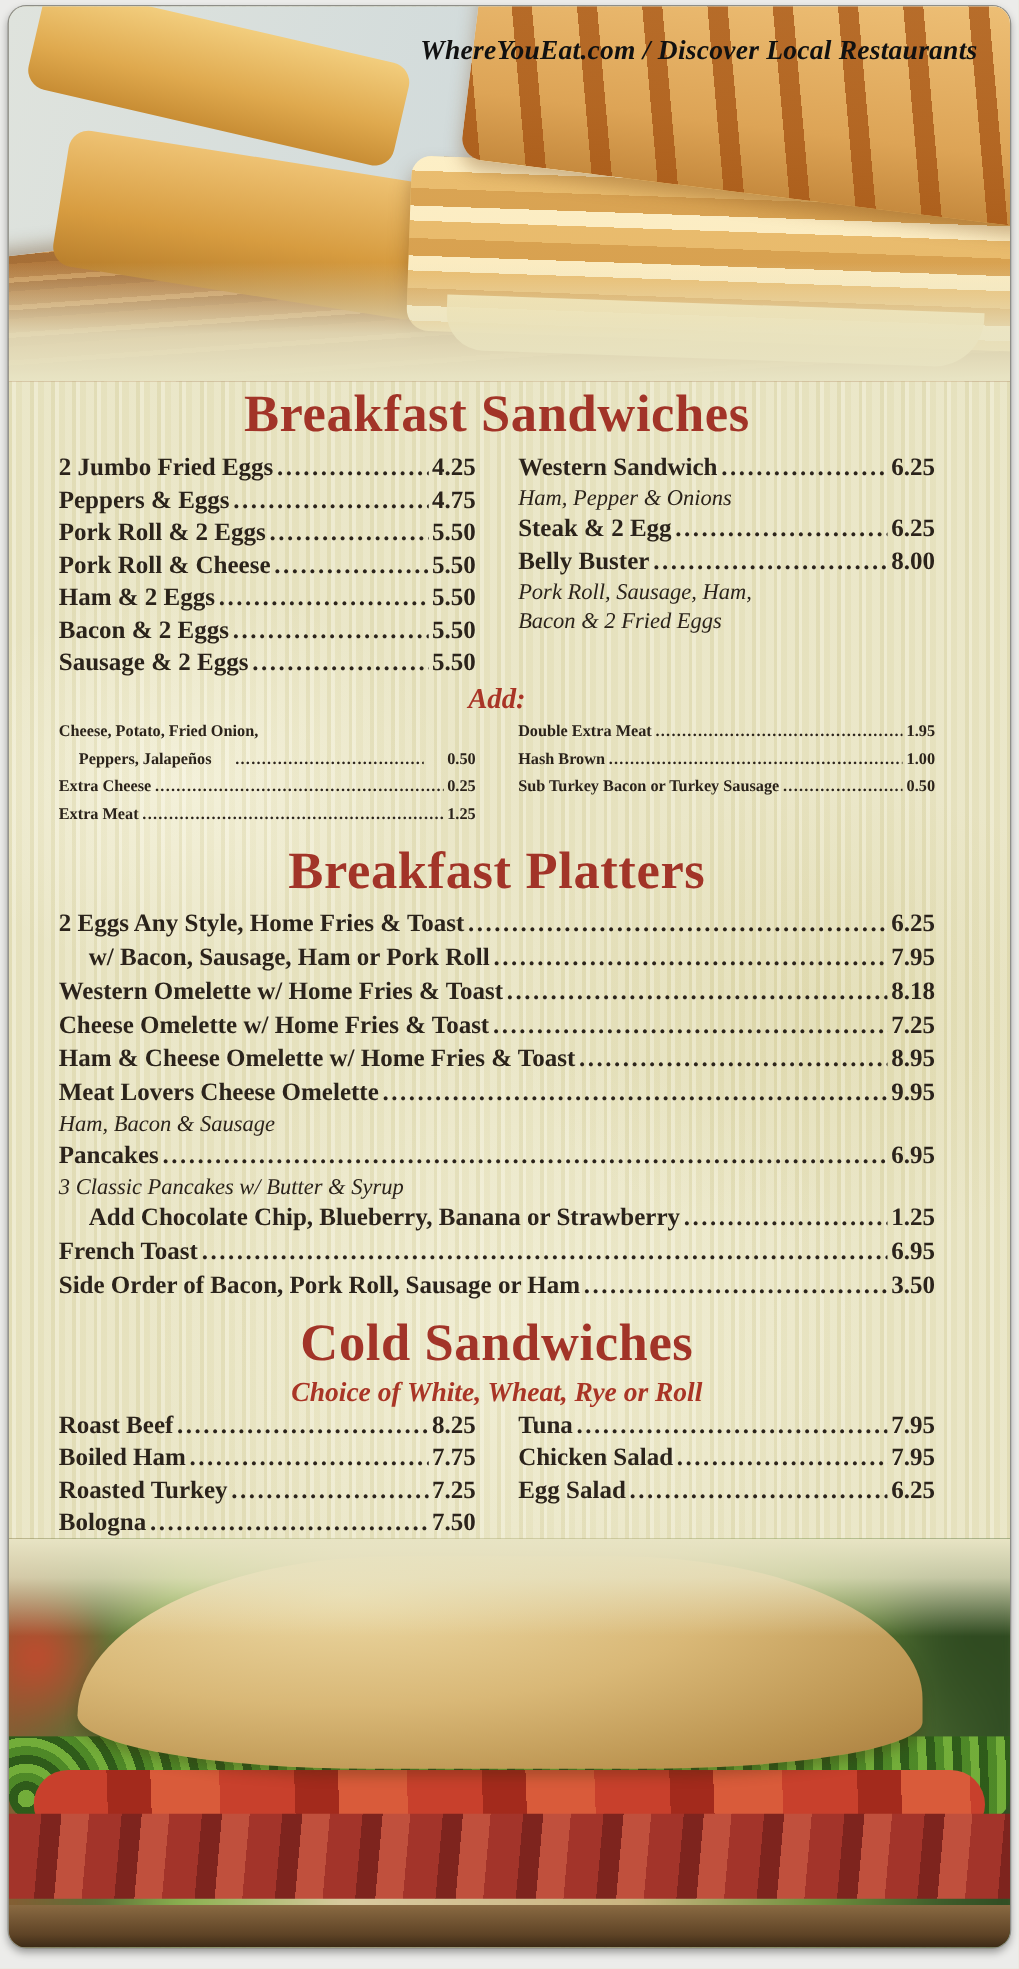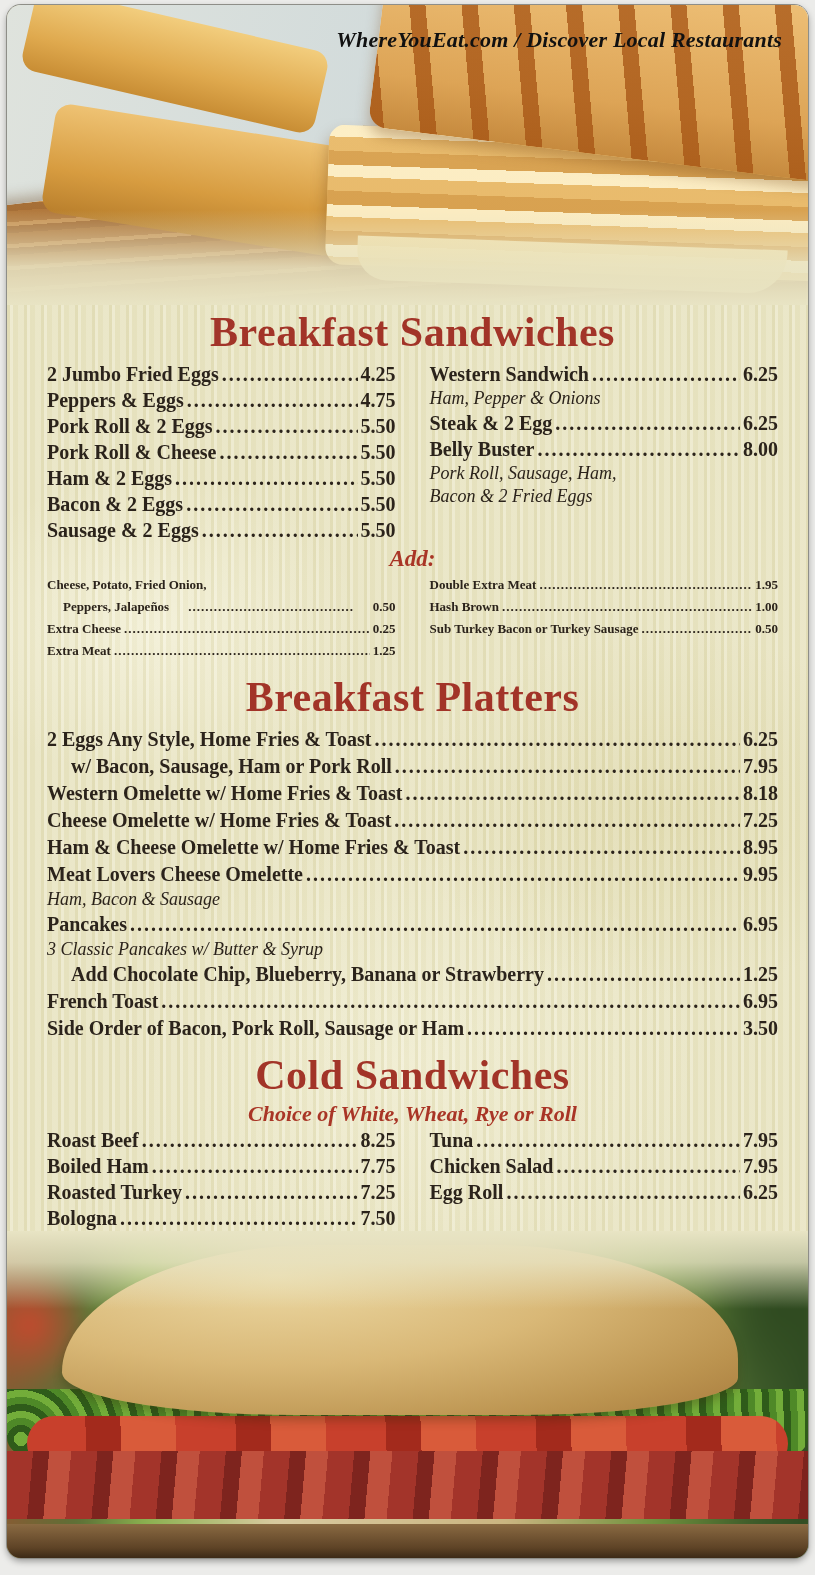--- a/index.html
+++ b/index.html
@@ -70,21 +70,21 @@
     position:absolute;left:0;right:0;bottom:0;height:95px;
     background:linear-gradient(180deg, rgba(232,228,196,0) 0%, rgba(232,228,196,.85) 60%, #e8e4c4 100%);
   }
   .watermark{
     position:absolute;top:22px;right:26px;
     font-size:22px;font-weight:bold;font-style:italic;color:#111;
     letter-spacing:.2px;
   }
 
   
-  .menu-body{flex:none;padding:0 30px 0 40px;color:#2b231b;}
+  .menu-body{flex:none;padding:0 60px 0 40px;color:#2b231b;}
   .section-title{
     margin:4px 0 6px;text-align:center;
     font-size:42px;line-height:46px;font-weight:bold;color:#a23428;
     letter-spacing:.5px;
   }
   .two-col{display:flex;gap:34px;}
   .col{flex:1;min-width:0;}
   .full-col{width:100%;}
 
   .menu-row{font-weight:bold;font-size:20px;line-height:26px;}
@@ -507,21 +507,21 @@
       <span class="item-name">Chicken Salad</span>
       <span class="leader"></span>
       <span class="item-price">7.95</span>
     </div>
 
   </div>
 
   <div class="menu-row">
 
     <div class="row-line">
-      <span class="item-name">Egg Roll</span>
+      <span class="item-name">Egg Salad</span>
       <span class="leader"></span>
       <span class="item-price">6.25</span>
     </div>
 
   </div>
 </div>
     </div>
 
   </div>
 

